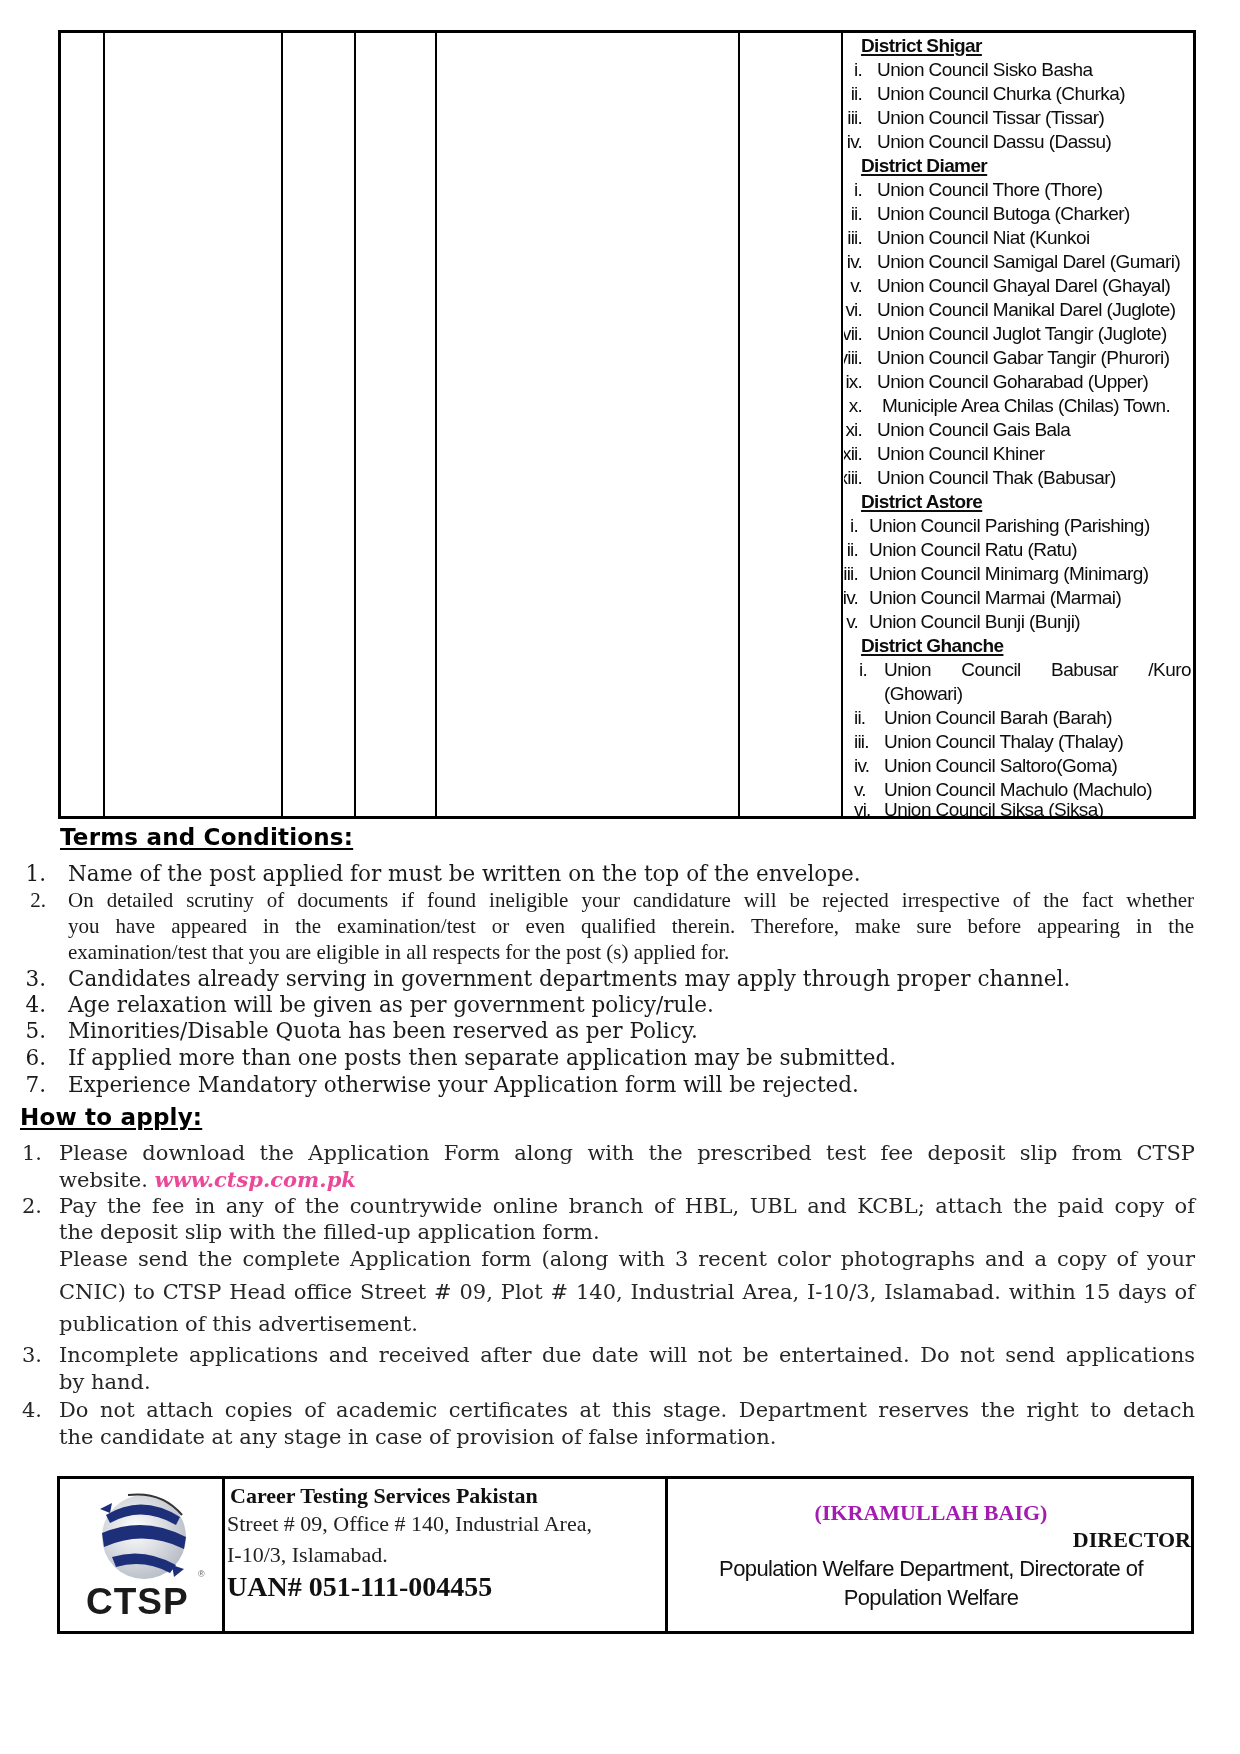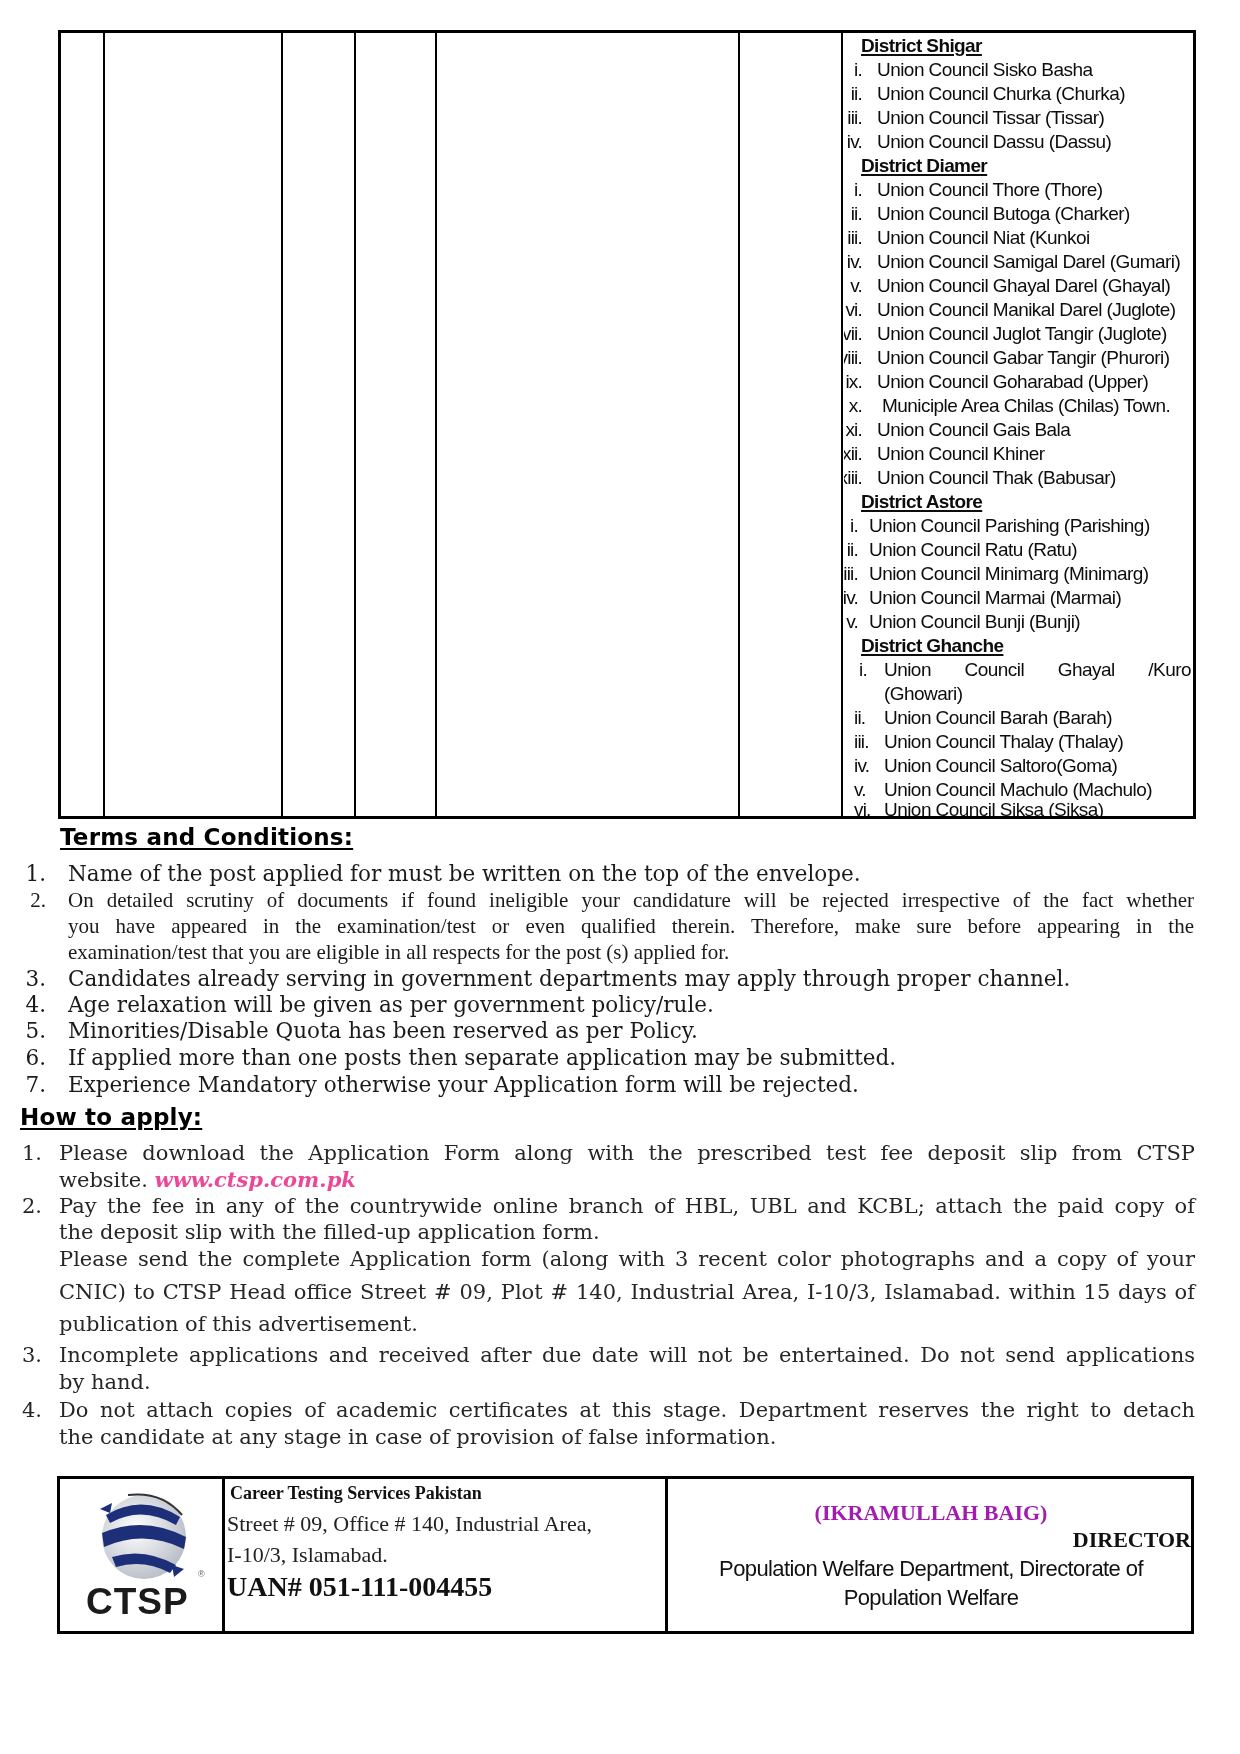--- a/index.html
+++ b/index.html
@@ -146,21 +146,21 @@
           <span class="dnum" style="left:-26px">v.</span>
           <span class="dtxt" style="left:25px">Union Council Bunji (Bunji)</span>
         </div>
 
       <div class="drow dhead" style="top:601px; left:17px;">District Ghanche</div>
       <div class="drow" style="top:625px">
         <span class="dnum" style="left:-17px">i.</span>
         <span class="dtxt just" style="left:40px; width:307px;text-align:right;">
           <span>Union</span>
           <span>Council</span>
-          <span>Ghayal</span>
+          <span>Babusar</span>
           <span>/Kuro</span>
         </span>
       </div>
       <div class="drow" style="top:649px">
           <span class="dtxt" style="left:40px">(Ghowari)</span>
         </div>
       <div class="drow" style="top:673px">
           <span class="dnum" style="left:-14px; text-align:left; left:10px;">ii.</span>
           <span class="dtxt" style="left:40px">Union Council Barah (Barah)</span>
         </div>
@@ -274,21 +274,21 @@
       <path d="M40 72 Q72 62 104 80 L98 88 Q72 74 44 82 Z" fill="#1e2f7a"></path>
       <path d="M28 24 L40 18 L38 28 Z" fill="#1e2f7a"></path>
       <path d="M100 80 L112 84 L102 92 Z" fill="#1e2f7a"></path>
       <path d="M56 10 Q90 6 110 30" stroke="#333" stroke-width="2" fill="none"></path>
     </svg>
     <span class="logo-text">CTSP</span>
     <span style="position:absolute; left:126px; top:84px; font-size:9px; color:#666; font-family:'Liberation Sans',sans-serif;">®</span>
   </div>
 
   <div class="addr">
-    <div class="line times" style="left:-5px; top:4px; font-size:18px; font-weight:bold; color:#111;">Career Testing Services Pakistan</div>
+    <div class="line times" style="left:-5px; top:4px; font-size:22px; font-weight:bold; color:#111;">Career Testing Services Pakistan</div>
     <div class="line times" style="left:-8px; top:32px; font-size:22px; color:#222;">Street # 09, Office # 140, Industrial Area,</div>
     <div class="line times" style="left:-8px; top:63px; font-size:22px; color:#222;">I-10/3, Islamabad.</div>
     <div class="line times" style="left:-8px; top:92px; font-size:28px; font-weight:bold; color:#111;">UAN# 051-111-004455</div>
   </div>
 
   <div class="sign">
     <div class="times" style="margin-top:20px; font-size:22px; font-weight:bold; color:#a21caf; line-height:28px;">(IKRAMULLAH BAIG)</div>
     <div class="times" style="font-size:22px; font-weight:bold; color:#111; line-height:26px;text-align:right;">DIRECTOR</div>
     <div style="font-family:'Liberation Sans',sans-serif; font-size:22px; color:#111; line-height:31px; letter-spacing:-0.6px;">Population Welfare Department, Directorate of</div>
     <div style="font-family:'Liberation Sans',sans-serif; font-size:22px; color:#111; line-height:28px; letter-spacing:-0.6px;">Population Welfare</div>

